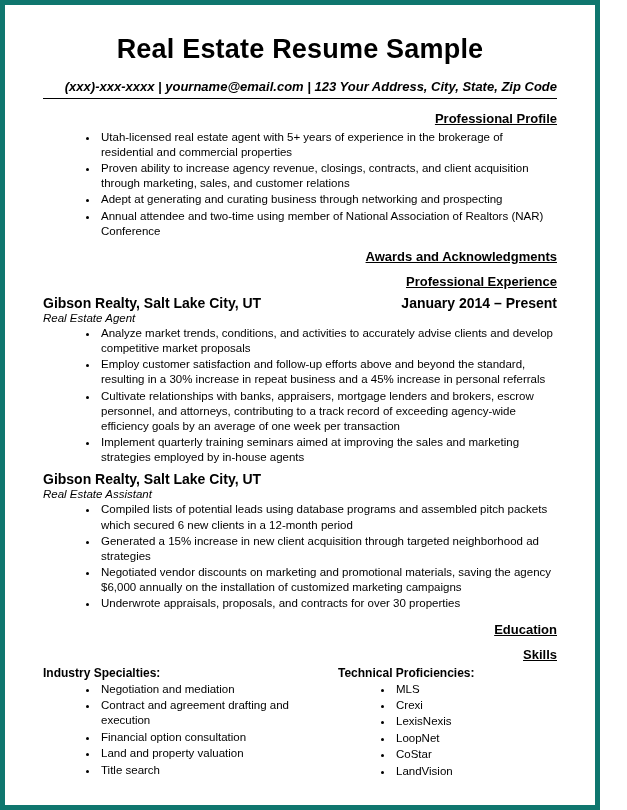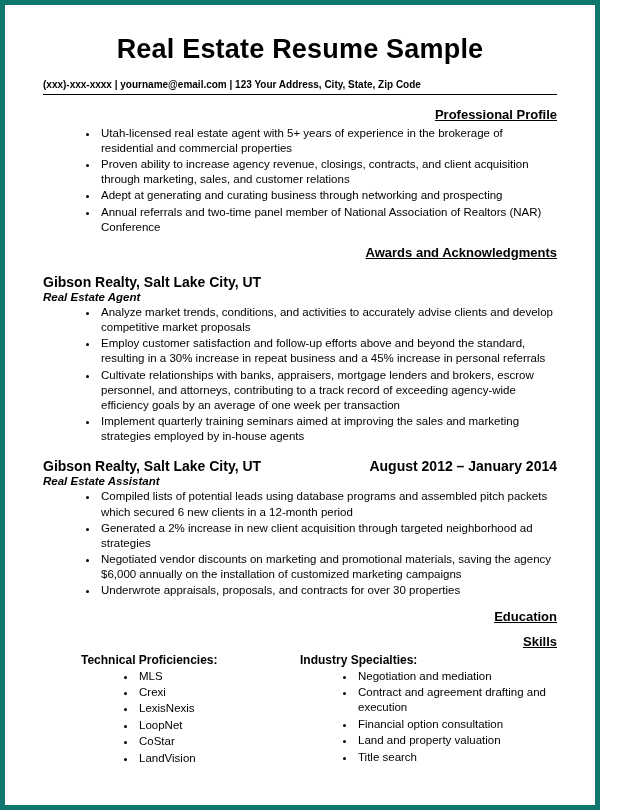--- a/index.html
+++ b/index.html
@@ -24,24 +24,25 @@
   }
   .resume-title {
     text-align: center;
     font-size: 27px;
     font-weight: bold;
     letter-spacing: 0.2px;
     margin: 8px 0 14px 0;
     line-height: 1.1;
   }
   .contact-line {
-    text-align: left;
-    font-size: 10px;
+    text-align: right;
+    font-size: 13px;
     font-weight: bold;
     margin-bottom: 4px;
+    font-style: italic;
   }
   .title-rule {
     border: none;
     border-top: 1px solid #000;
     margin: 4px 0 12px 0;
   }
   .section {
     margin-bottom: 10px;
   }
   .section-heading {
@@ -60,33 +61,33 @@
     font-size: 11.5px;
     line-height: 1.32;
     margin-bottom: 1px;
     padding-left: 2px;
     margin-left: 36px;
   }
   .job-head {
     display: flex;
     justify-content: space-between;
     align-items: baseline;
-    margin-top: 14px;
+    margin-top: 6px;
   }
   .job-employer {
     font-size: 14px;
     font-weight: bold;
   }
   .job-dates {
     font-size: 14px;
     font-weight: bold;
   }
   .job-role {
     font-size: 11.5px;
-    font-weight: bold;
+    font-weight: normal;
     font-style: italic;
     margin: 1px 0 0 0;
   }
   .edu-line {
     font-size: 12px;
     margin-top: 2px;
   }
   .edu-degree {
     font-weight: bold;
     font-style: italic;
@@ -122,82 +123,83 @@
 
   <div class="contact-line">(xxx)-xxx-xxxx | yourname@email.com | 123 Your Address, City, State, Zip Code</div>
   <hr class="title-rule">
 
   <div class="section">
     <div class="section-heading">Professional Profile</div>
     <ul class="bullets">
       <li>Utah-licensed real estate agent with 5+ years of experience in the brokerage of residential and commercial properties</li>
       <li>Proven ability to increase agency revenue, closings, contracts, and client acquisition through marketing, sales, and customer relations</li>
       <li>Adept at generating and curating business through networking and prospecting</li>
-      <li>Annual referrals and two-time panel member of National Association of Realtors (NAR) Conference</li>
+      <li>Annual attendee and two-time using member of National Association of Realtors (NAR) Conference</li>
     </ul>
   </div>
 
   <div class="section">
     <div class="section-heading">Awards and Acknowledgments</div>
   </div>
 
   <div class="section">
+    <div class="section-heading">Professional Experience</div>
 
     <div class="job">
       <div class="job-head">
         <div class="job-employer">Gibson Realty, Salt Lake City, UT</div>
+        <div class="job-dates">January 2014 – Present</div>
       </div>
       <div class="job-role">Real Estate Agent</div>
       <ul class="bullets">
         <li>Analyze market trends, conditions, and activities to accurately advise clients and develop competitive market proposals</li>
         <li>Employ customer satisfaction and follow-up efforts above and beyond the standard, resulting in a 30% increase in repeat business and a 45% increase in personal referrals</li>
         <li>Cultivate relationships with banks, appraisers, mortgage lenders and brokers, escrow personnel, and attorneys, contributing to a track record of exceeding agency-wide efficiency goals by an average of one week per transaction</li>
         <li>Implement quarterly training seminars aimed at improving the sales and marketing strategies employed by in-house agents</li>
       </ul>
     </div>
 
     <div class="job">
       <div class="job-head">
         <div class="job-employer">Gibson Realty, Salt Lake City, UT</div>
-        <div class="job-dates">August 2012 – January 2014</div>
       </div>
       <div class="job-role">Real Estate Assistant</div>
       <ul class="bullets">
         <li>Compiled lists of potential leads using database programs and assembled pitch packets which secured 6 new clients in a 12-month period</li>
-        <li>Generated a 2% increase in new client acquisition through targeted neighborhood ad strategies</li>
+        <li>Generated a 15% increase in new client acquisition through targeted neighborhood ad strategies</li>
         <li>Negotiated vendor discounts on marketing and promotional materials, saving the agency $6,000 annually on the installation of customized marketing campaigns</li>
         <li>Underwrote appraisals, proposals, and contracts for over 30 properties</li>
       </ul>
     </div>
   </div>
 
   <div class="section">
     <div class="section-heading">Education</div>
   </div>
 
   <div class="section">
     <div class="section-heading">Skills</div>
     <div class="skills-wrap">
+      <div class="skills-col left">
+        <div class="skills-col-title">Industry Specialties:</div>
+        <ul class="bullets">
+          <li>Negotiation and mediation</li>
+          <li>Contract and agreement drafting and execution</li>
+          <li>Financial option consultation</li>
+          <li>Land and property valuation</li>
+          <li>Title search</li>
+        </ul>
+      </div>
       <div class="skills-col right">
         <div class="skills-col-title">Technical Proficiencies:</div>
         <ul class="bullets">
           <li>MLS</li>
           <li>Crexi</li>
           <li>LexisNexis</li>
           <li>LoopNet</li>
           <li>CoStar</li>
           <li>LandVision</li>
         </ul>
       </div>
-      <div class="skills-col left">
-        <div class="skills-col-title">Industry Specialties:</div>
-        <ul class="bullets">
-          <li>Negotiation and mediation</li>
-          <li>Contract and agreement drafting and execution</li>
-          <li>Financial option consultation</li>
-          <li>Land and property valuation</li>
-          <li>Title search</li>
-        </ul>
-      </div>
     </div>
   </div>
 
 </div>
 
 </body></html>

